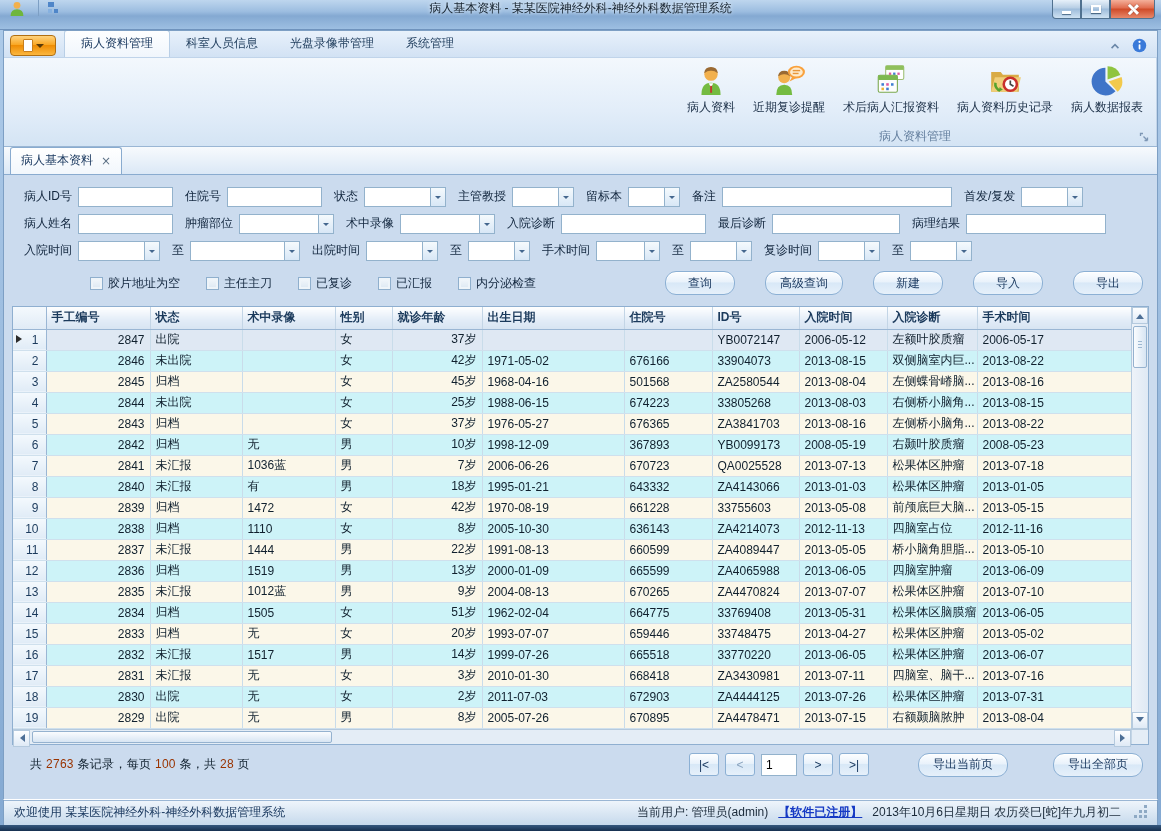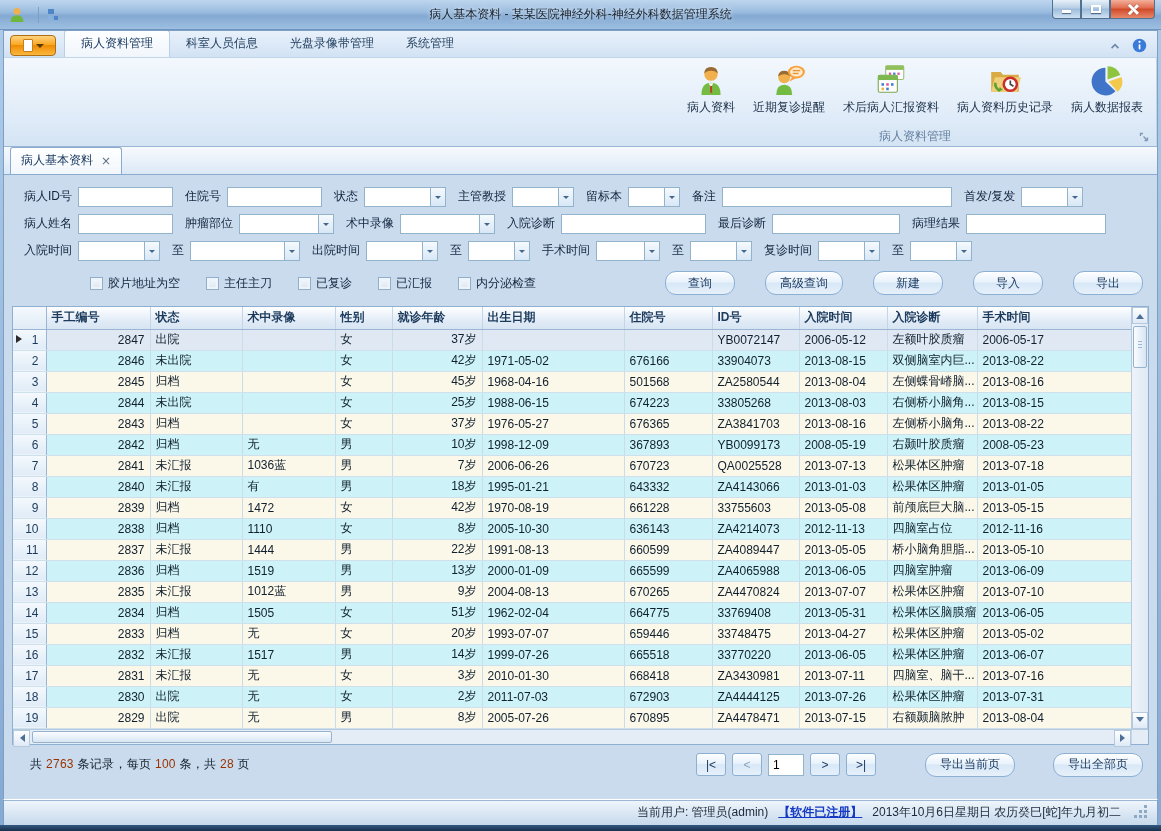--- a/index.html
+++ b/index.html
@@ -3,21 +3,21 @@
 <meta charset="utf-8">
 <style>
   * { box-sizing: border-box; margin: 0; padding: 0; }
   html,body { width:1161px; height:831px; overflow:hidden; }
   body { font-family:"Liberation Sans","DejaVu Sans",sans-serif; font-size:12px; color:#17263a; }
 
   .window { width:1161px; height:831px; display:flex; flex-direction:column;
     background:linear-gradient(180deg,#aecbe9,#84a9d2); overflow:hidden; }
 
   
-  .titlebar { height:30px; flex:0 0 30px; display:flex; align-items:center;
+  .titlebar { height:30px; flex:0 0 30px; display:flex; align-items:flex-start;
     background:linear-gradient(180deg,#bed6ee 0%,#9cbde0 40%,#84a9d2 55%,#9dbfe2 100%);
     border-bottom:1px solid #6f93bd; padding:0 6px; position:relative;text-decoration:underline; }
   .titlebar .app-logo { width:18px; height:18px; margin:0 6px 0 2px; }
   .tb-sep { width:1px; height:16px; background:#7d9fc4; margin:0 6px; }
   .qat-icon { width:16px; height:16px; }
   .win-title { position:absolute; left:0; right:0; text-align:center; color:#15222e;
     text-shadow:0 0 4px rgba(255,255,255,.9); pointer-events:none; }
   .win-controls { margin-left:auto; display:flex; align-items:flex-start; height:30px; padding-top:0; z-index:2; }
   .wbtn { width:29px; height:19px; border:1px solid #50718f; border-top:none; display:flex;
     align-items:center; justify-content:center;
@@ -136,21 +136,21 @@
   
   .grid-footer { height:40px; flex:0 0 40px; display:flex; align-items:center; padding:0 4px; }
   .rec-summary { color:#10202e; margin-left:14px; letter-spacing:.3px; }
   .rec-summary b { font-weight:normal; color:#993300; }
   .pager { margin-left:auto; display:flex; align-items:center; gap:6px; }
   .pbtn { width:30px; height:23px; border:1px solid #8cb0d4; border-radius:3px; color:#17365d;
     display:flex; align-items:center; justify-content:center;
     background:linear-gradient(180deg,#fdfeff,#e9f2fb 45%,#d8e8f7 50%,#e6f0fa); }
   .pbtn.dim { color:#8aa4bf; }
   .page-input { width:36px; height:22px; border:1px solid #93b2cc; text-align:left; padding:0 4px; font:inherit; }
-  .exp-btns { display:flex; gap:17px; margin-left:22px; padding-right:2px; }
+  .exp-btns { display:flex; gap:24px; margin-left:22px; padding-right:2px; }
 
   
   .statusbar { height:26px; flex:0 0 26px; display:flex; align-items:center;
     background:linear-gradient(180deg,#f0f6fc,#c6d9ec); border-top:1px solid #ffffff;
     box-shadow:0 1px 0 #9ab6d4 inset; padding:0 10px; color:#17365d; margin:0 3px; border-left:1px solid #7d9fc4; border-right:1px solid #7d9fc4; }
   .statusbar .right { margin-left:auto; display:flex; align-items:center; gap:10px; color:#1a2a3a; }
   .registered { color:#1539c4; font-weight:bold; text-decoration:underline; }
   .grip { width:12px; height:12px; position:relative; margin-left:4px; }
   .grip:before { content:""; position:absolute; right:0; bottom:1px; width:3px; height:3px; background:#8ea9c4;
     box-shadow:-5px 0 0 #8ea9c4,-10px 0 0 #8ea9c4,0 -5px 0 #8ea9c4,-5px -5px 0 #8ea9c4,0 -10px 0 #8ea9c4; }
@@ -802,20 +802,21 @@
             <span class="gbtn">导出全部页</span>
           </span>
         </span>
       </div>
 
     </div>
 
   </div>
 
   <div class="statusbar">
+    <span>欢迎使用 某某医院神经外科-神经外科数据管理系统</span>
     <span class="right">
       <span>当前用户: 管理员(admin)</span>
       <span class="registered">【软件已注册】</span>
       <span>2013年10月6日星期日 农历癸巳[蛇]年九月初二</span>
       <span class="grip"></span>
     </span>
   </div>
   <div class="frame-bottom"></div>
 
 </div>

